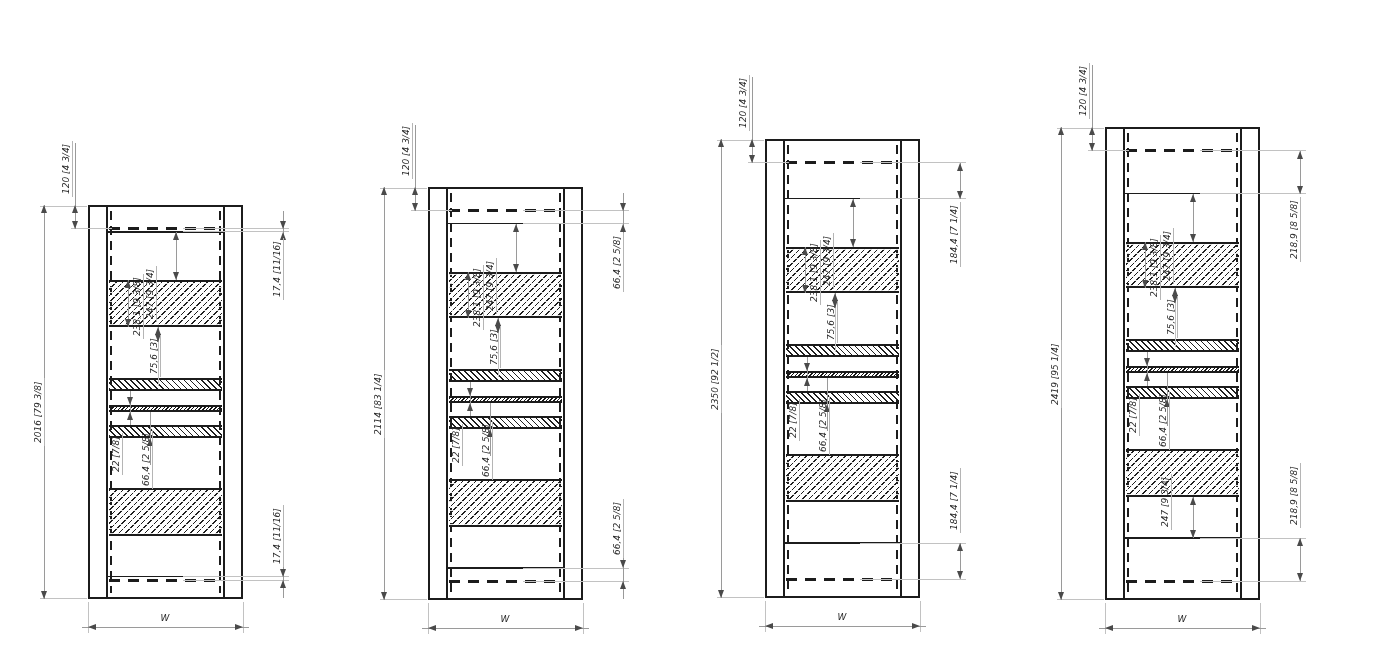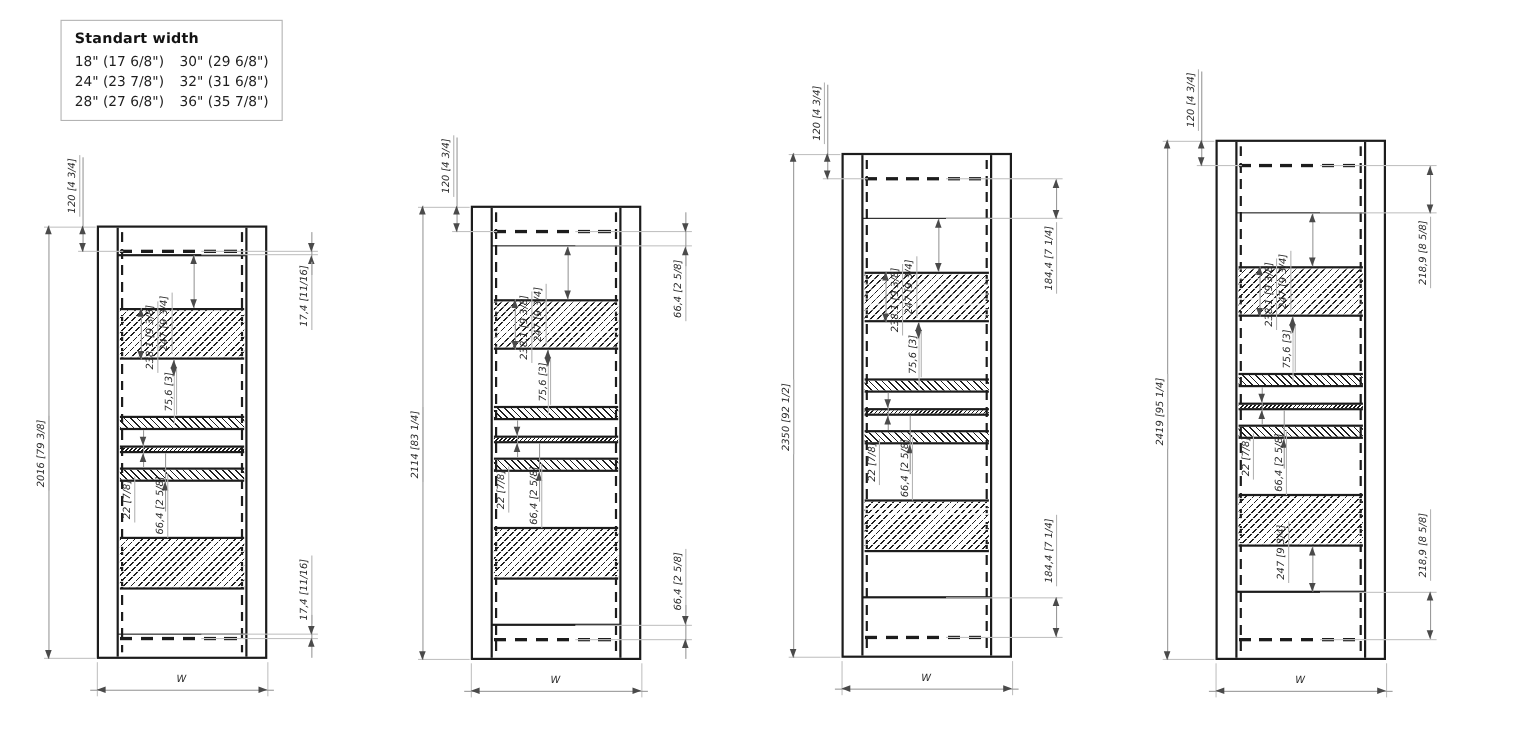--- a/index.html
+++ b/index.html
@@ -22,31 +22,20 @@
   .hatch-dense{background-image:repeating-linear-gradient(135deg, #161616 0 1px, transparent 1px 2.6px);}
   .legend{position:absolute;left:55px;top:18px;border:1px solid #b3b3b3;padding:9px 12px 10px;background:#fff;}
   .legend-title{font-weight:700;font-size:13px;color:#131313;margin-bottom:5px;letter-spacing:.2px;}
   .legend-grid{display:grid;grid-template-columns:auto auto;column-gap:14px;row-gap:3px;
                font-size:12.5px;color:#1e1e1e;white-space:nowrap;}
 </style>
 </head>
 <body>
 
 <div id="stage">
-  <div class="legend">
-    <div class="legend-title">Standart width</div>
-    <div class="legend-grid">
-      <span>18" (17 6/8")</span>
-      <span>30" (29 6/8")</span>
-      <span>24" (23 7/8")</span>
-      <span>32" (31 6/8")</span>
-      <span>28" (27 6/8")</span>
-      <span>36" (35 7/8")</span>
-    </div>
-  </div>
   <div id="drawings" class="abs" style="left:0;top:0;width:1400px;height:670px">
       <div class="abs" style="left: 0px; top: 0px; width: 1400px; height: 670px;">
         <div class="abs" style="left: 88px; top: 205px; width: 155px; height: 394px; border: 2.5px solid rgb(28, 28, 28); box-sizing: border-box;"></div>
         <div class="abs" style="left: 106.25px; top: 207px; width: 1.5px; height: 390px; background: rgb(28, 28, 28);"></div>
         <div class="abs" style="left: 223.25px; top: 207px; width: 1.5px; height: 390px; background: rgb(28, 28, 28);"></div>
         <div class="abs" style="left: 109.75px; top: 211px; width: 2.5px; height: 382px; background-image: repeating-linear-gradient(rgb(28, 28, 28) 0px, rgb(28, 28, 28) 9px, transparent 9px, transparent 15px);"></div>
         <div class="abs" style="left: 218.75px; top: 211px; width: 2.5px; height: 382px; background-image: repeating-linear-gradient(rgb(28, 28, 28) 0px, rgb(28, 28, 28) 9px, transparent 9px, transparent 15px);"></div>
         <div class="abs" style="left: 109px; top: 227px; width: 113px; height: 3px; background-image: repeating-linear-gradient(90deg, rgb(28, 28, 28) 0px, rgb(28, 28, 28) 11px, transparent 11px, transparent 19px);"></div>
         <div class="abs" style="left: 107px; top: 231.15px; width: 117px; height: 1.5px; background: rgb(28, 28, 28);"></div>
         <div class="abs hatch-fwd" style="left: 109px; top: 280.2px; width: 113px; height: 46.5px; border-top: 2px solid rgb(28, 28, 28); border-bottom: 2px solid rgb(28, 28, 28); box-sizing: border-box;"></div>

